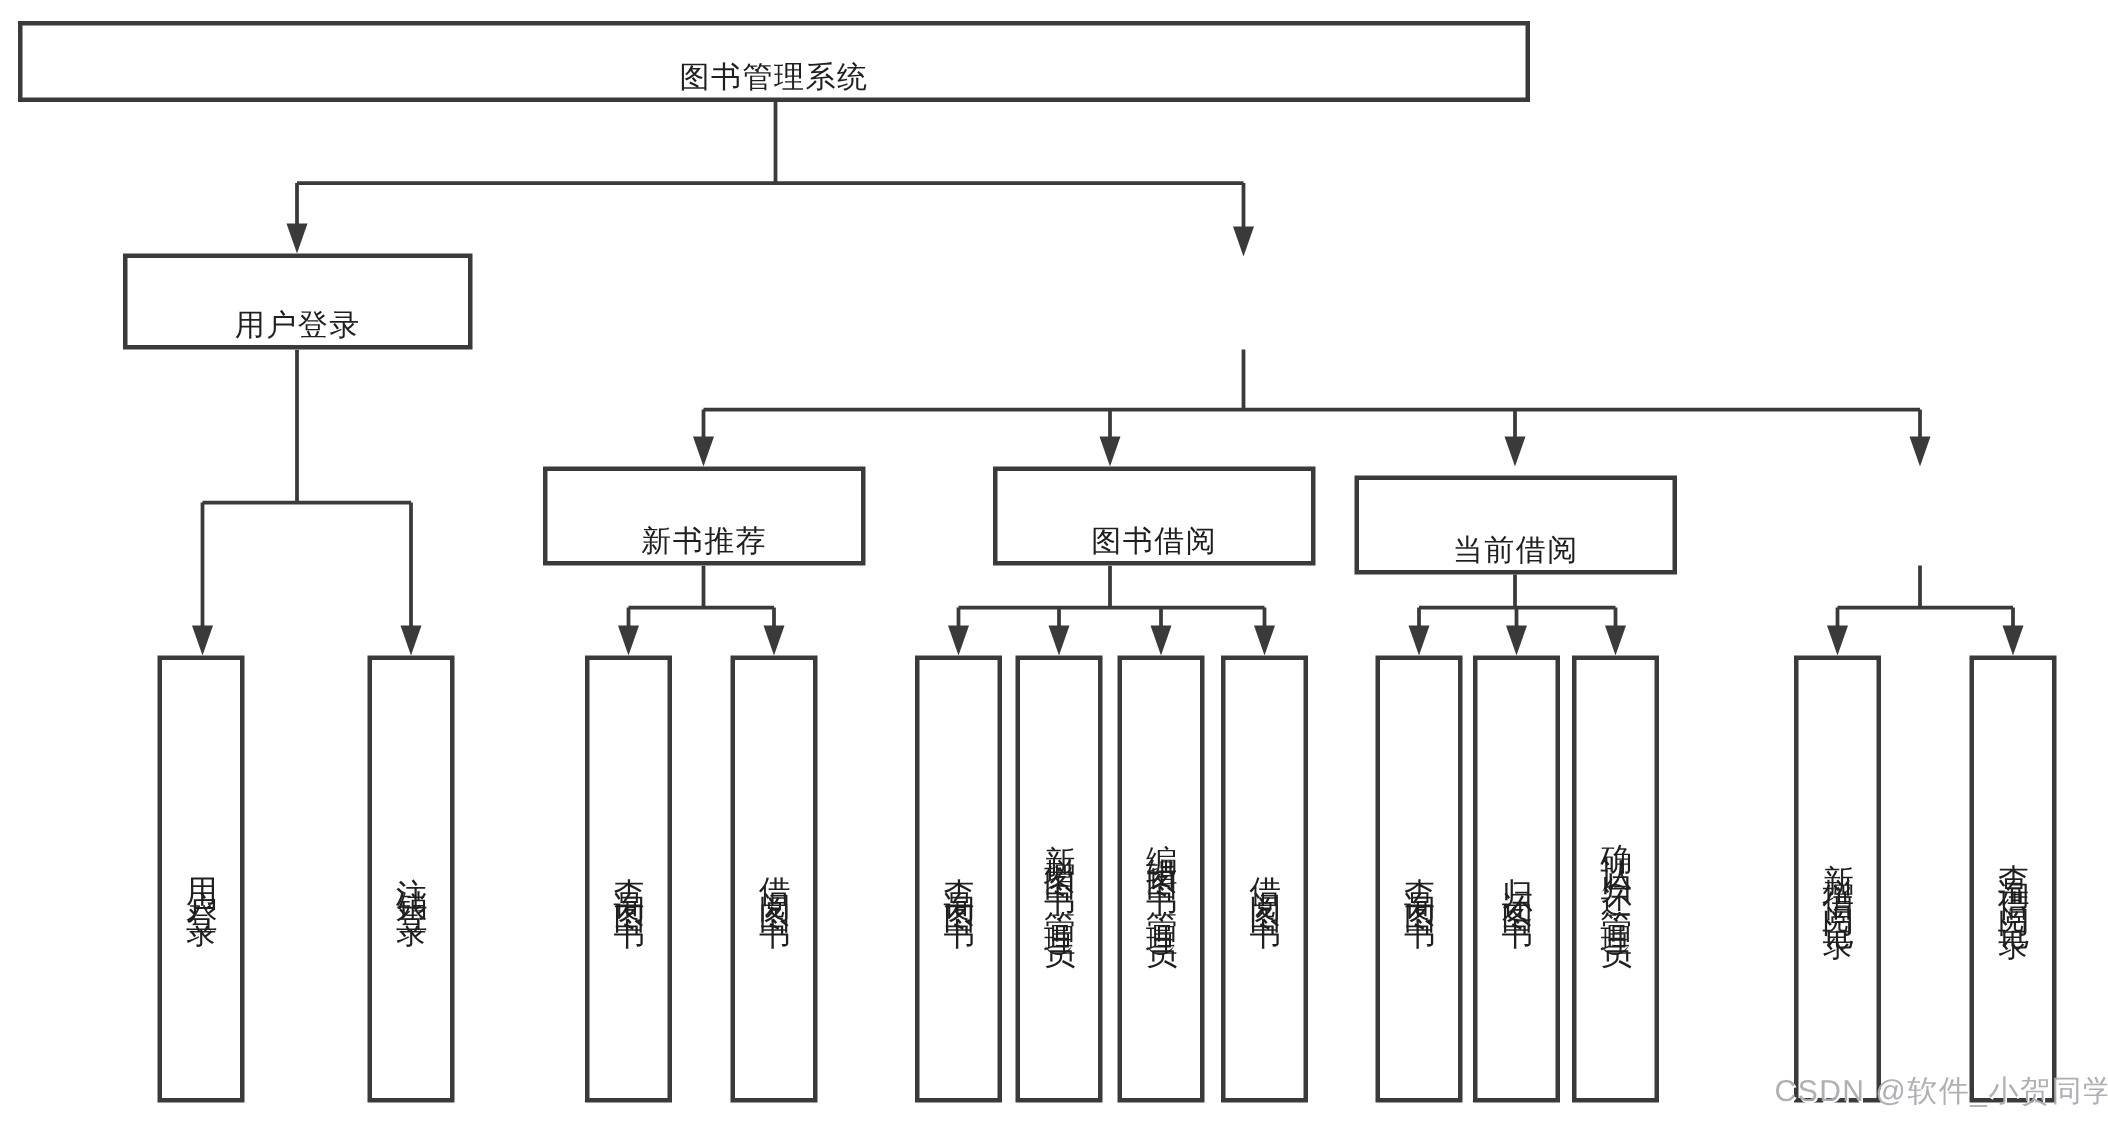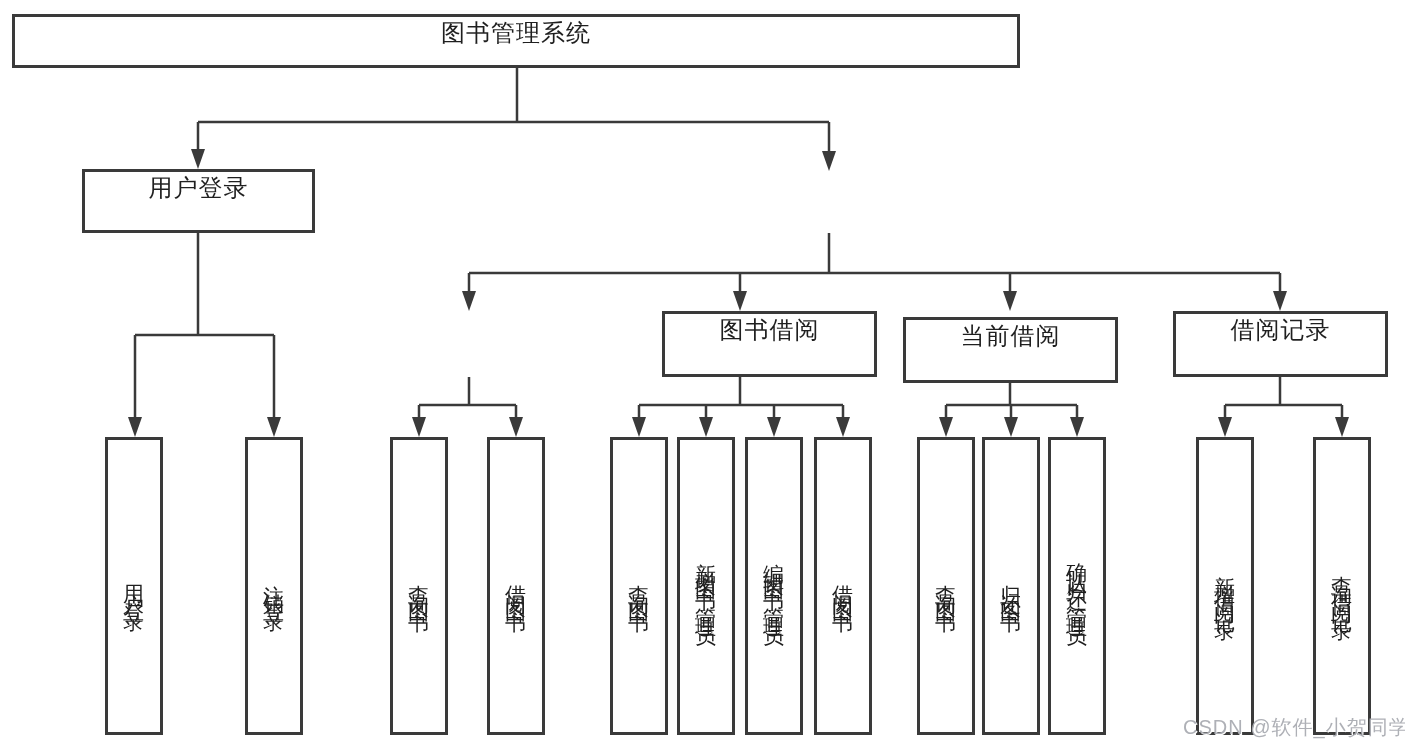--- a/index.html
+++ b/index.html
@@ -16,23 +16,23 @@
     position: absolute;
     left: 0; top: 0;
     width: 1405px; height: 747px;
   }
   .box {
     position: absolute;
     box-sizing: border-box;
     background: #ffffff;
     border: 3px solid #3a3a3a;
     display: flex;
-    align-items: flex-start;
+    align-items: flex-end;
     justify-content: center;
-    font-size: 24px;
+    font-size: 20px;
     letter-spacing: 1px;
     color: #1f1f1f;
   }
   .vbox {
     position: absolute;
     box-sizing: border-box;
     background: #ffffff;
     border: 3px solid #3a3a3a;
     width: 58px;
     top: 437px;
@@ -100,28 +100,28 @@
   </svg>
 
   <div class="box" style="left:12px; top:14px; width:1008px; height:54px;">
     <span>图书管理系统</span>
   </div>
 
   <div class="box" style="left:82px; top:169px; width:233px; height:64px;">
     <span>用户登录</span>
   </div>
 
+  <div class="box" style="left:362px; top:311px; width:215px; height:66px;">
+    <span>新书推荐</span>
+  </div>
   <div class="box" style="left:662px; top:311px; width:215px; height:66px;">
     <span>图书借阅</span>
   </div>
   <div class="box" style="left:903px; top:307px; width:215px; height:66px;margin-top:10px;">
     <span>当前借阅</span>
-  </div>
-  <div class="box" style="left:1173px; top:311px; width:215px; height:66px;">
-    <span>借阅记录</span>
   </div>
 
   <div class="vbox" style="left:105px;">
     <span class="vtext">用户登录</span>
   </div>
   <div class="vbox" style="left:245px;">
     <span class="vtext">注销登录</span>
   </div>
 
   <div class="vbox" style="left:390px;">

